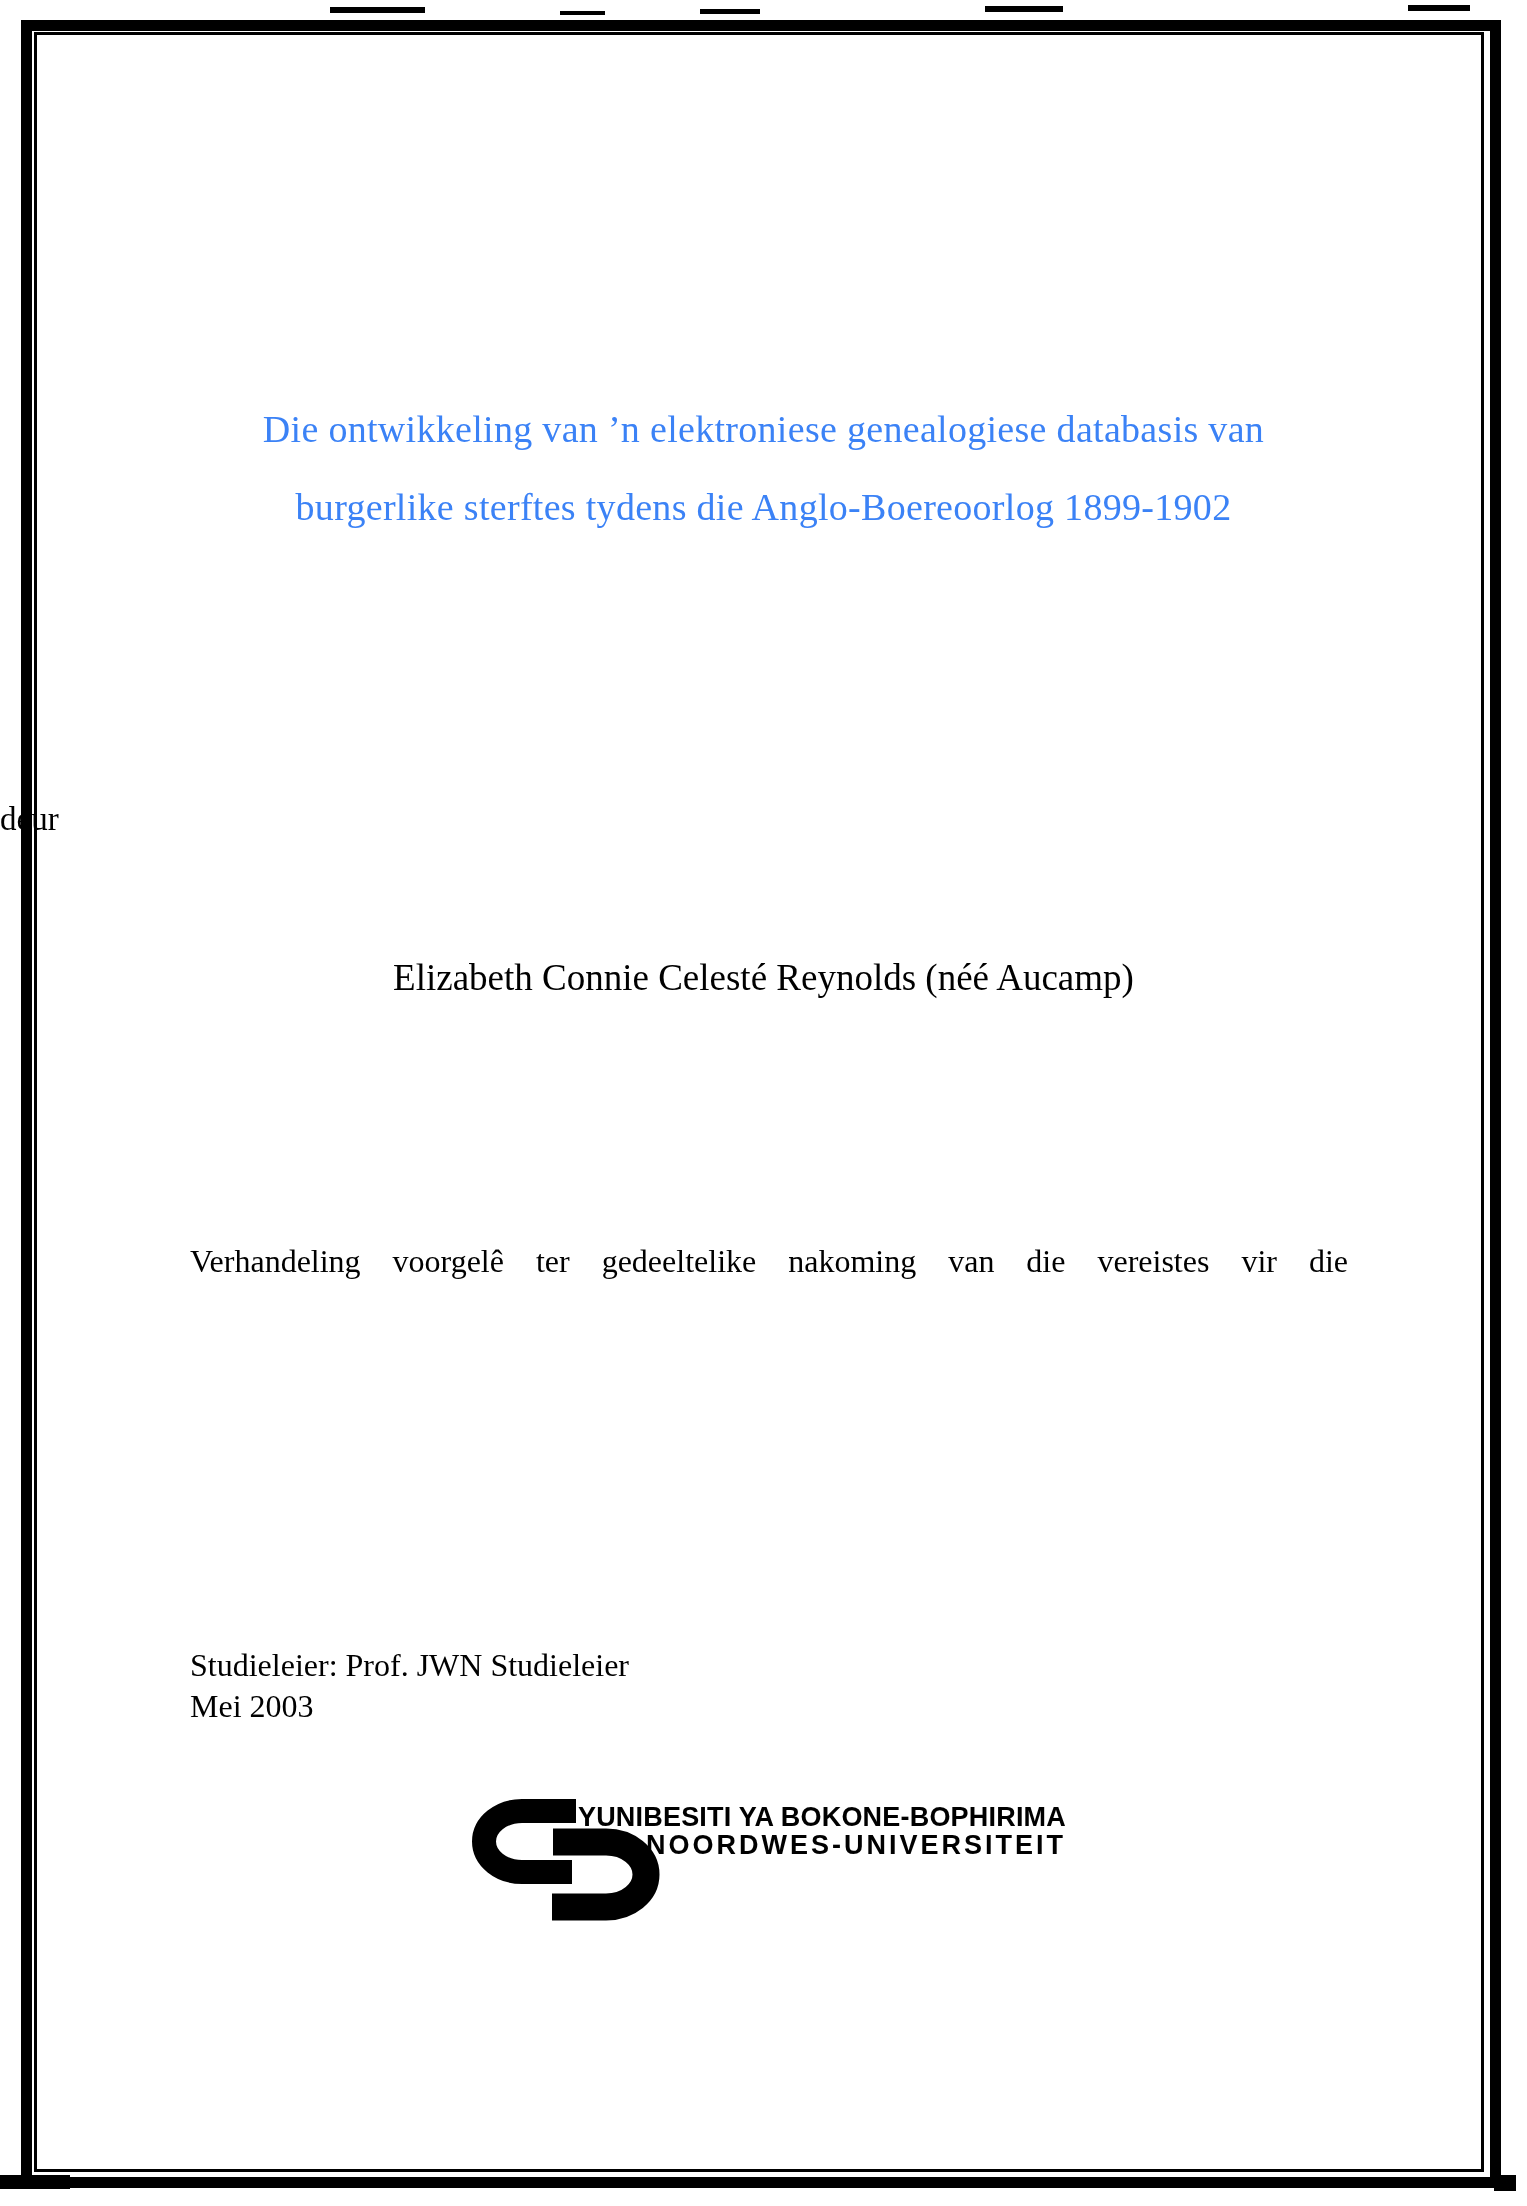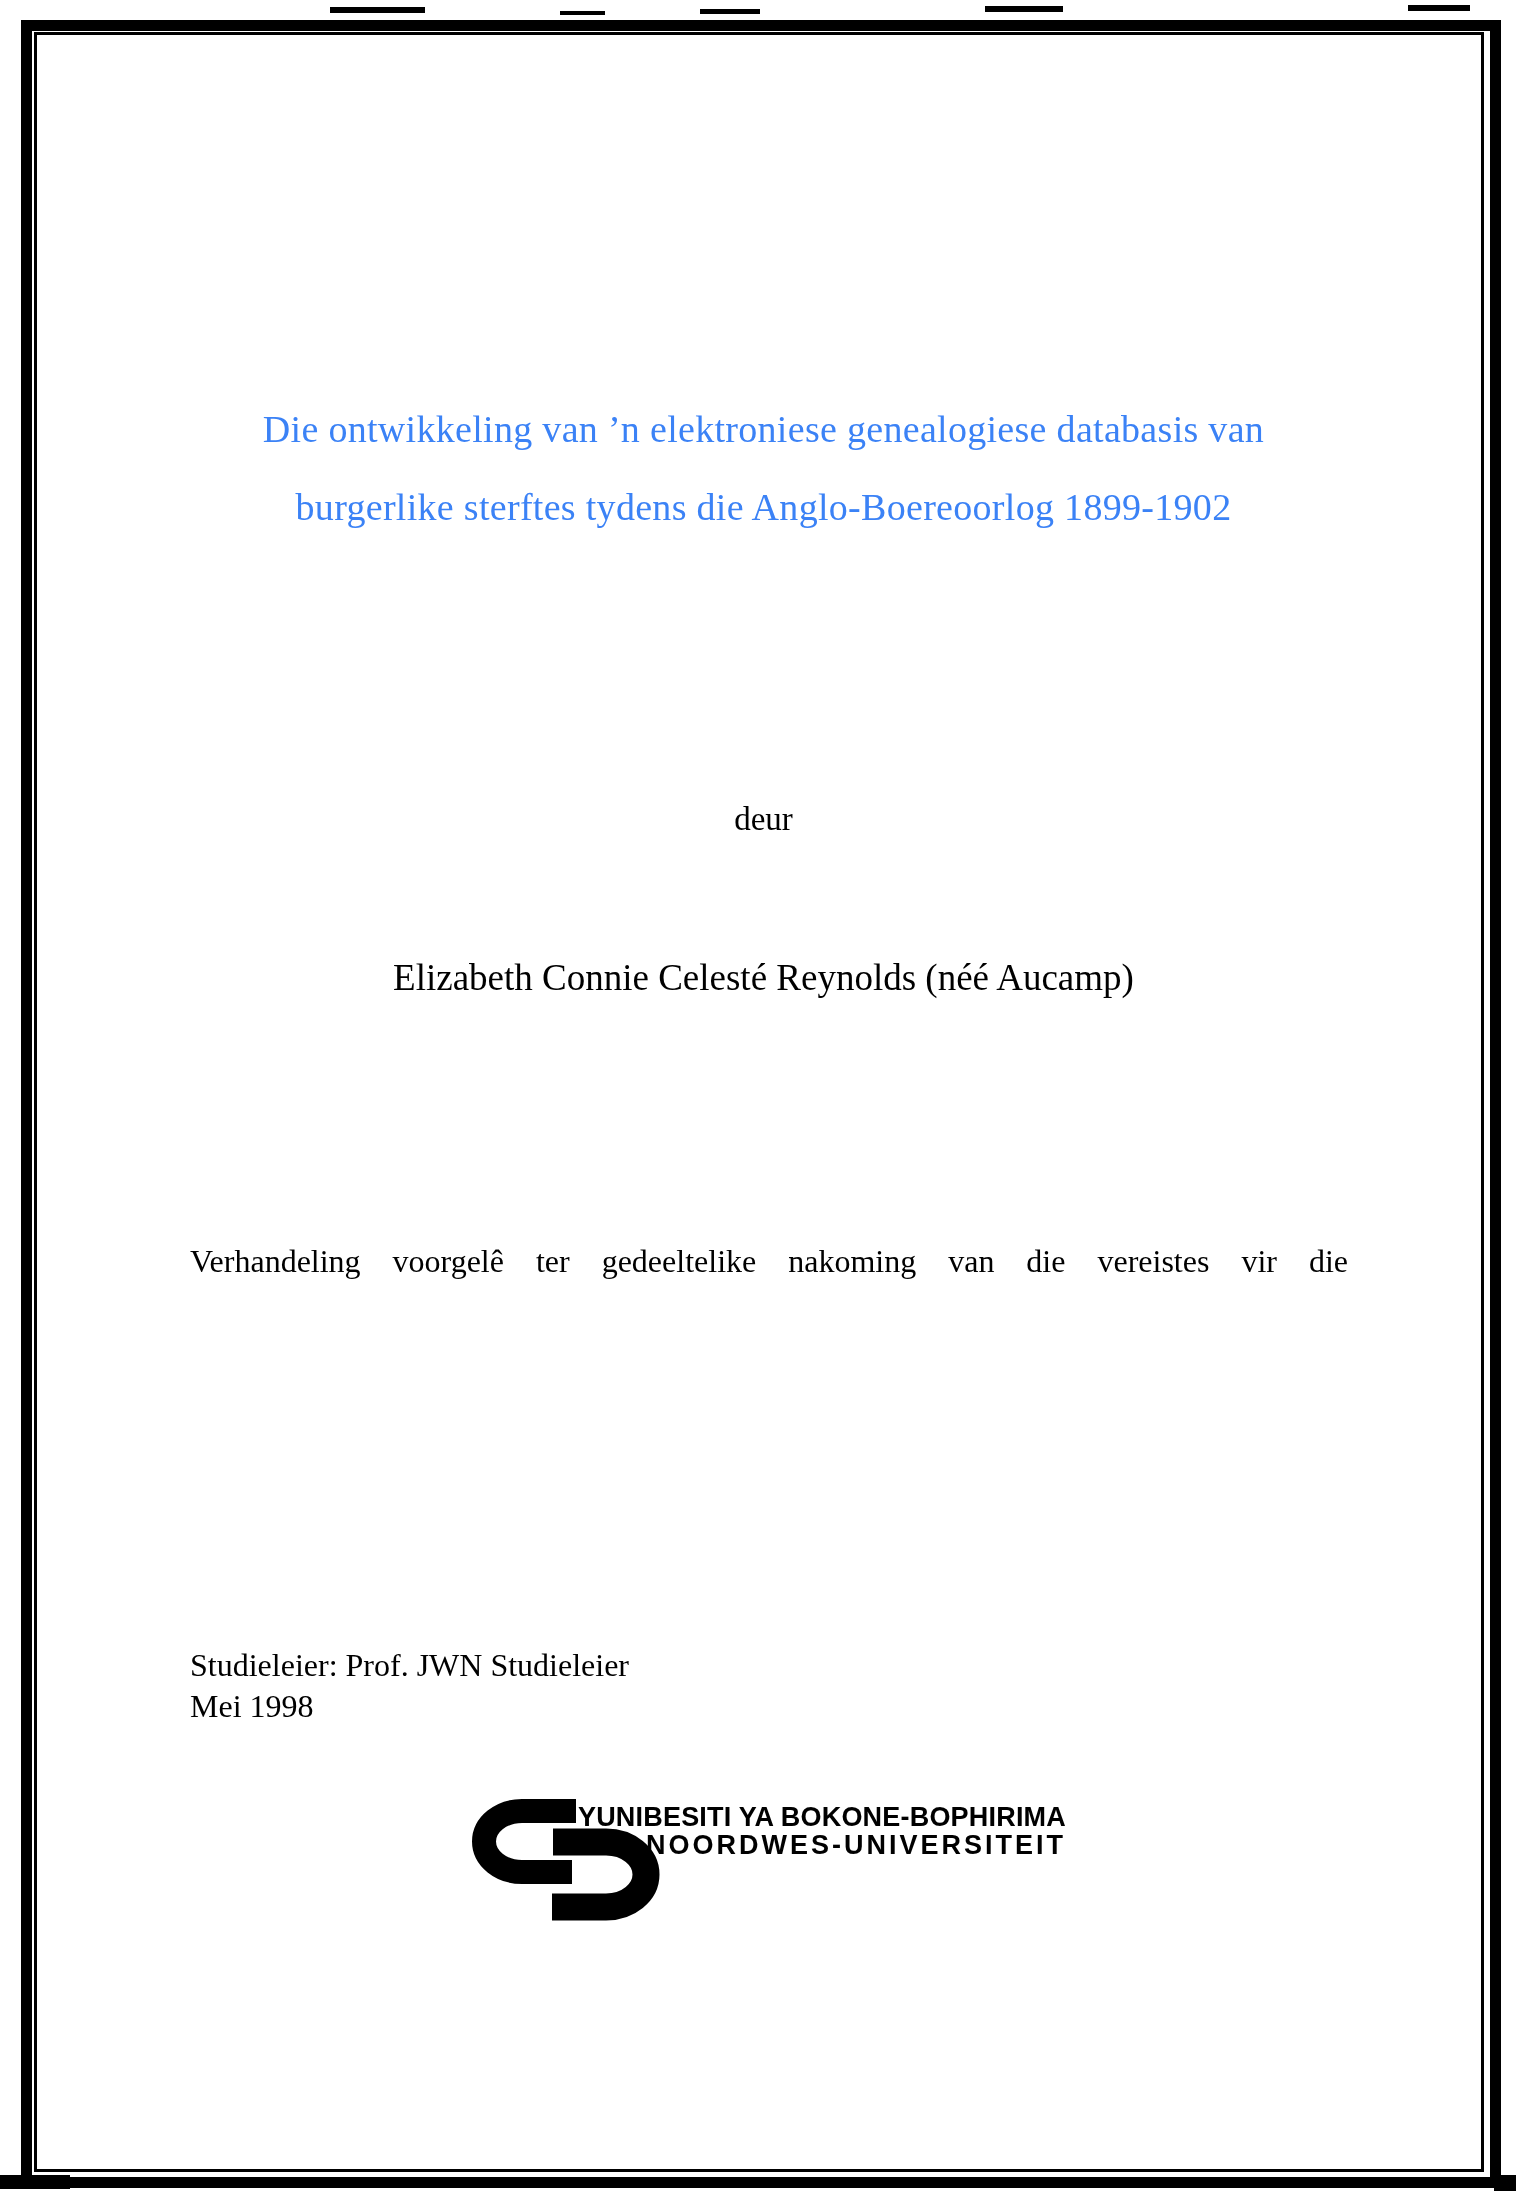--- a/index.html
+++ b/index.html
@@ -19,21 +19,21 @@
   }
   .artifact { position:absolute; background:#000; }
 
   .title-block {
     position:absolute; left:110px; right:110px; top:390px;
     text-align:center; font-size:38px; line-height:78px;
     letter-spacing:0.3px; color:#3b82f6;
   }
   .byline {
     position:absolute; left:0; right:0; top:799px;
-    text-align:center; font-size:33px; line-height:40px;
+    font-size:33px; line-height:40px;
   }
   .author {
     position:absolute; left:0; right:0; top:955px;
     text-align:center; font-size:37px; line-height:46px;
   }
   .statement {
     position:absolute; left:190px; width:1158px; top:1226px;
     font-size:32px; line-height:41px;margin-top:15px;
   }
   .statement .just { text-align:justify; text-align-last:justify; }
@@ -76,21 +76,21 @@
 <div class="byline">deur</div>
 
 <div class="author">Elizabeth Connie Celesté Reynolds (néé Aucamp)</div>
 
 <div class="statement">
   <div class="just">Verhandeling voorgelê ter gedeeltelike nakoming van die vereistes vir die</div>
 </div>
 
 <div class="supervisor-block">
   <div>Studieleier: Prof. JWN Studieleier</div>
-  <div>Mei 1998</div>
+  <div>Mei 2003</div>
 </div>
 
 <div class="logo-mark">
   <svg width="190" height="127" viewBox="0 0 190 127" xmlns="http://www.w3.org/2000/svg" aria-hidden="true">
     <path d="M 104,12 L 50,12 A 38 30.5 0 0 0 50,73 L 100,73" fill="none" stroke="#000" stroke-width="24" stroke-linecap="butt"></path>
     <path d="M 81,43 L 134,43 A 40 32.5 0 0 1 134,108 L 80,108" fill="none" stroke="#000" stroke-width="27" stroke-linecap="butt"></path>
   </svg>
 </div>
 <div class="logo-text">
   <div class="l1">YUNIBESITI YA BOKONE-BOPHIRIMA</div>

